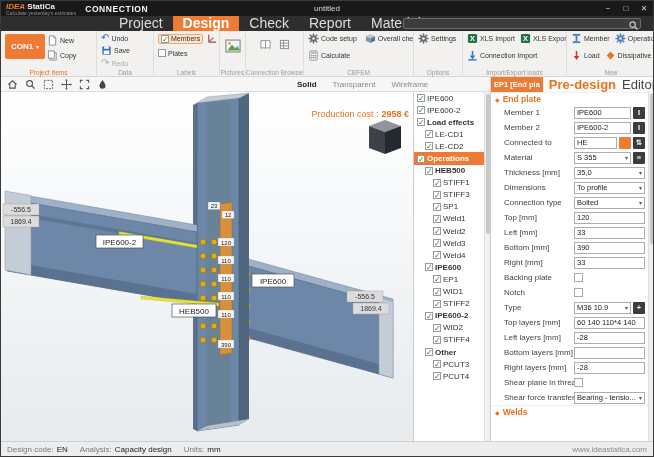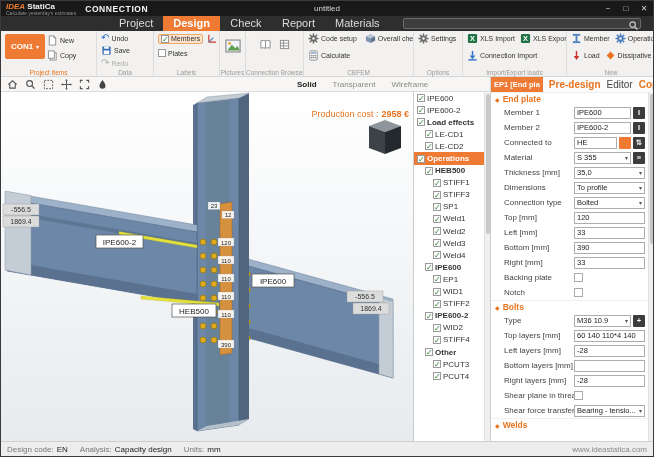--- a/index.html
+++ b/index.html
@@ -16,21 +16,21 @@
   .logo .l1 { font-size:8px; font-weight:bold; }
   .logo .idea { color:#ee7a33; font-style:italic; }
   .logo .statica { color:#f2f2f2; }
   .logo .tagline { font-size:5px; color:#8f8f8f; display:block; }
   .appname { margin-left:9px; font-size:8.5px; font-weight:bold; letter-spacing:.6px; color:#f5f5f5; }
   .doctitle { position:absolute; left:50%; transform:translateX(-50%); font-size:8px; color:#d8d8d8; }
   .winbtns { margin-left:auto; display:flex; }
   .winbtn { width:18px; text-align:center; font-size:8px; color:#cfcfcf; line-height:15px; }
   
   .tabbar { position:absolute; left:0; top:15px; width:100%; height:15px; background:#2e2e2e; display:flex; padding-left:108px; }
-  .tab { padding:0 10px; min-width:52px; text-align:center; font-size:11px; color:#ddd; line-height:15px; }
+  .tab { padding:0 10px; min-width:52px; text-align:center; font-size:14px; color:#ddd; line-height:15px; }
   .tab.active { background:#ee7a33; color:#fff; font-weight:bold; }
   .search { position:absolute; left:402px; top:2px; width:238px; height:11px; background:#3d3d3d; border:1px solid #6b6b6b; border-radius:2px; }
   .search svg { position:absolute; right:1px; top:0.5px; }
   
   .ribbon { position:absolute; left:0; top:30px; width:100%; height:46px; background:#f2f1ef; border-bottom:1px solid #d6d6d6; }
   .rgroup { position:absolute; top:0; height:46px; border-right:1px solid #ddd; overflow:hidden; }
   .rcap { position:absolute; bottom:1px; left:0; width:100%; text-align:center; font-size:6.5px; color:#9b9b9b; white-space:nowrap; }
   .rcap.orange { color:#e8741e; }
   .rrow { display:flex; align-items:center; gap:6px; padding:2px 3px 0 4px; }
   .ritem { display:flex; align-items:center; gap:2px; font-size:7px; color:#333; white-space:nowrap; }
@@ -42,21 +42,21 @@
   .checked-item { background:#fde3cd; border:1px solid #f0a868; padding:0 2px; border-radius:2px; }
   .uarrow { font-size:10px; color:#2a6fc9; line-height:10px; }
   .uarrow.gray { color:#b0b0b0; }
   
   .viewbar { position:absolute; left:0; top:76px; width:100%; height:15px; background:#f7f6f4; border-bottom:1px solid #ddd; }
   .vicons { display:flex; align-items:center; gap:7px; padding-left:6px; height:15px; }
   .viewmodes { position:absolute; left:296px; top:0; height:15px; display:flex; gap:16px; align-items:center; font-size:8px; color:#8a8a8a; }
   .viewmodes .active { color:#222; font-weight:bold; }
   .panelhdr { position:absolute; left:489px; top:0; width:165px; height:15px; background:#fbfbfb; border-left:1px solid #d5d5d5; display:flex; align-items:center; }
   .ep-tag { background:#ee7a33; color:#fff; font-size:7.5px; font-weight:bold; line-height:15px; height:15px; padding:0 3px; max-width:56px; white-space:nowrap; overflow:hidden; flex:none; }
-  .phlink { font-size:10px; margin-left:6px; white-space:nowrap; }
+  .phlink { font-size:13px; margin-left:6px; white-space:nowrap; }
   .phlink.orange { color:#e8741e; font-weight:bold; }
   .phlink.dark { color:#444; }
   
   .viewport { position:absolute; left:0; top:91px; width:412px; height:349px; }
   .viewport svg { display:block; }
   .tree { position:absolute; left:412px; top:91px; width:77px; height:349px; background:#fff; border-left:1px solid #ccc; overflow:hidden; }
   .trow { display:flex; align-items:center; height:12.1px; padding-left:3px; font-size:8px; color:#333; white-space:nowrap; }
   .trow .tlabel { margin-left:2px; overflow:hidden; }
   .lv1 { padding-left:11px; } .lv2 { padding-left:19px; }
   .hdr .tlabel { font-weight:bold; }
@@ -741,24 +741,20 @@
           <span class="pchk"></span>
         </span>
     </div>
     <div class="prow">
       <span class="plabel">Notch</span>
       <span class="pctl">
           <span class="pchk"></span>
         </span>
     </div>
 
-    <div class="psec">
-        <span class="marker">◆</span>
-        <span>Bolts</span>
-      </div>
 
     <div class="prow">
       <span class="plabel">Type</span>
       <span class="pctl">
         <span class="fld">
             <span>M36 10.9</span>
             <span class="carr">▾</span>
           </span>
         <span class="sqbtn dark">+</span>
       </span>

